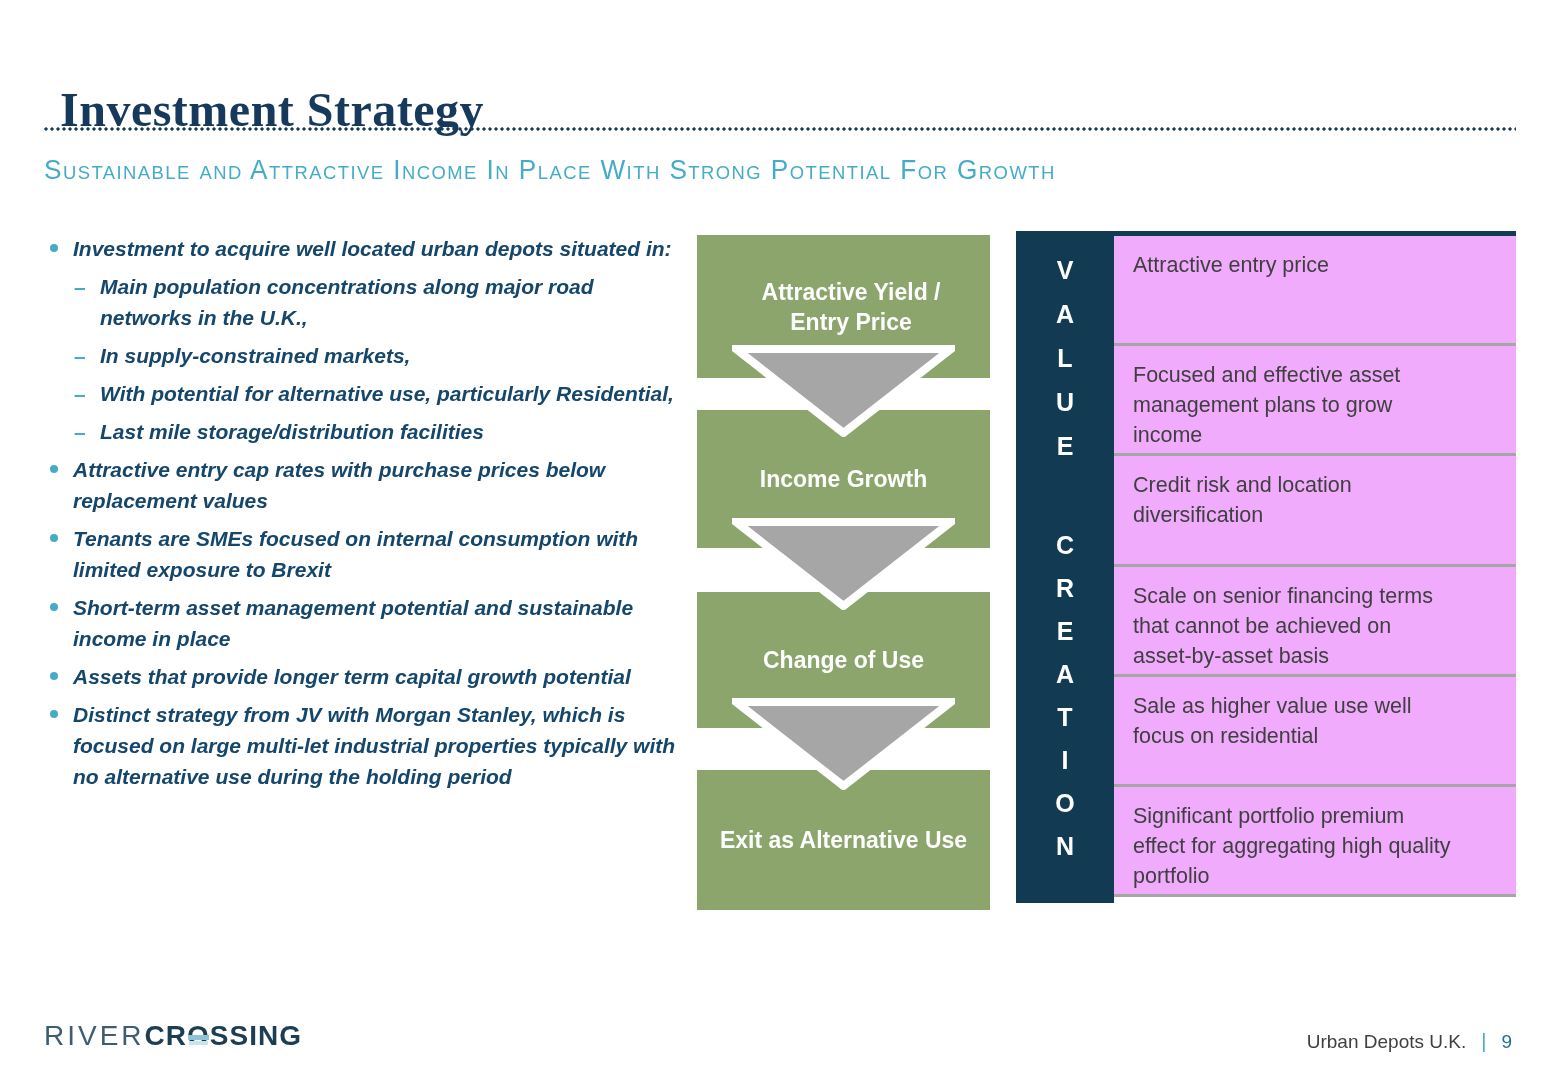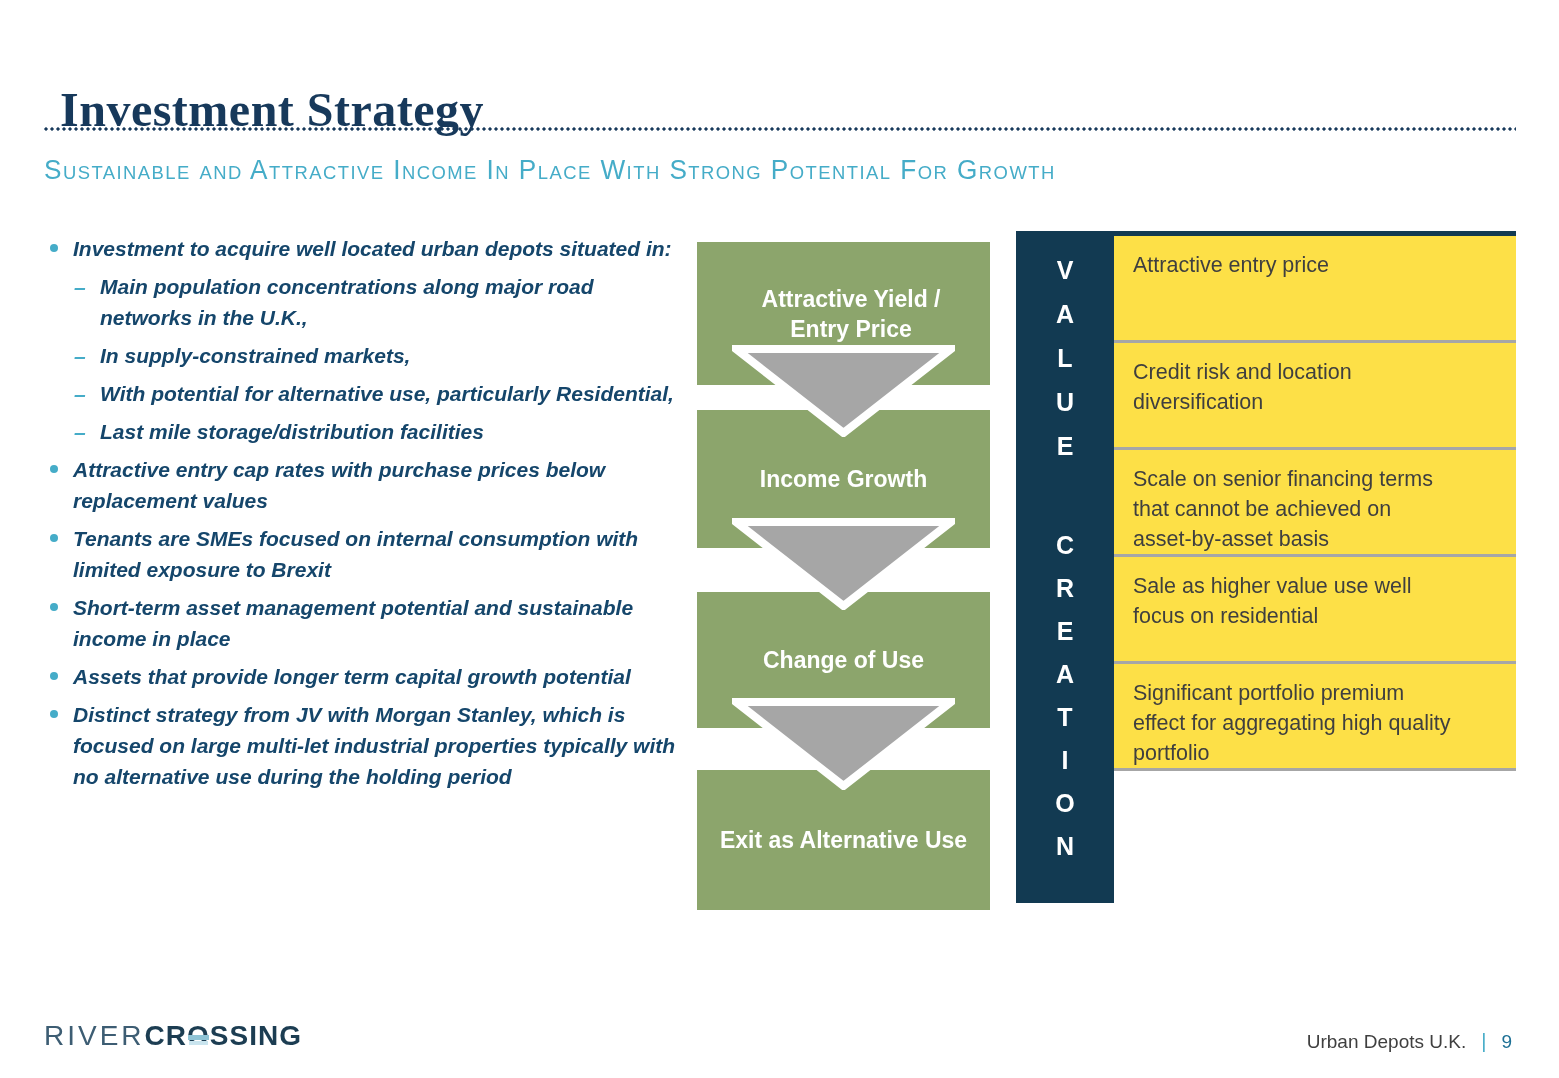--- a/index.html
+++ b/index.html
@@ -46,21 +46,21 @@
   }
   
   .flow{position:absolute; left:697px; top:232px; width:293px; height:671px;}
   .flow-box{
     position:absolute; left:0; width:293px; box-sizing:border-box;
     background:var(--c-green,#8CA56C); color:#ffffff;
     font-weight:bold; font-size:23px; line-height:30px; text-align:center;
     display:flex; align-items:center; justify-content:center;
     padding:0 20px; z-index:1;
   }
-  .fb1{top:10px;    height:143px;padding-left:35px;}
+  .fb1{top:3px;    height:143px;padding-left:35px;}
   .fb2{top:178px; height:138px;}
   .fb3{top:360px; height:136px;padding-left:20px;}
   .fb4{top:538px; height:140px;}
   .tri{position:absolute; left:35px; width:223px; height:92px; z-index:2;}
   .tri svg{display:block;}
   .tri polygon{fill:var(--c-gray,#A6A6A6); stroke:#ffffff; stroke-width:8;}
   .tri1{top:113px;} .tri2{top:286px;} .tri3{top:466px;}
   
   .value-panel{position:absolute; left:1016px; top:231px; width:500px;}
   .vp-topline{height:5px; width:100%; background:var(--c-navy,#123A52);}
@@ -70,21 +70,21 @@
     color:#ffffff; font-weight:bold; font-size:25px;
     display:flex; flex-direction:column; align-items:center;
     padding-top:12px; box-sizing:border-box;
   }
   .vp-letter{height:44px; display:flex; align-items:center; justify-content:center;}
   .vp-word2{margin-top:56px;}
   .vp-word2 .vp-letter{height:43px;}
   .vp-rows{
     flex:1; display:flex; flex-direction:column;
     box-sizing:border-box; border-bottom:3px solid var(--c-gray,#A6A6A6);
-    height:535px; margin-bottom:6px; background:#fde047;
+    height:661px; margin-bottom:6px; background:#f0abfc;
   }
   .vp-row{
     flex:1; box-sizing:border-box; padding:14px 61px 0 19px;
     font-size:21.5px; line-height:30px; color:var(--c-row_text,#3F3F3F);
   }
   .vp-row + .vp-row{border-top:3px solid var(--c-gray,#A6A6A6);}
   
   .footer-logo{
     position:absolute; left:44px; top:1017px; font-size:28px; line-height:38px;
     white-space:nowrap;
@@ -191,20 +191,21 @@
             <div class="vp-letter">E</div>
             <div class="vp-letter">A</div>
             <div class="vp-letter">T</div>
             <div class="vp-letter">I</div>
             <div class="vp-letter">O</div>
             <div class="vp-letter">N</div>
           </div>
         </div>
       <div class="vp-rows" id="vp-rows">
           <div class="vp-row">Attractive entry price</div>
+          <div class="vp-row">Focused and effective asset management plans to grow income</div>
           <div class="vp-row">Credit risk and location diversification</div>
           <div class="vp-row">Scale on senior financing terms that cannot be achieved on asset-by-asset basis</div>
           <div class="vp-row">Sale as higher value use well focus on residential</div>
           <div class="vp-row">Significant portfolio premium effect for aggregating high quality portfolio</div>
         </div>
     </div>
   </div>
 
   <div class="footer-logo">
     <span class="logo-river">RIVER</span><span class="logo-crossing">CR</span><span class="logo-crossing logo-o">O</span><span class="logo-crossing">SSING</span>

